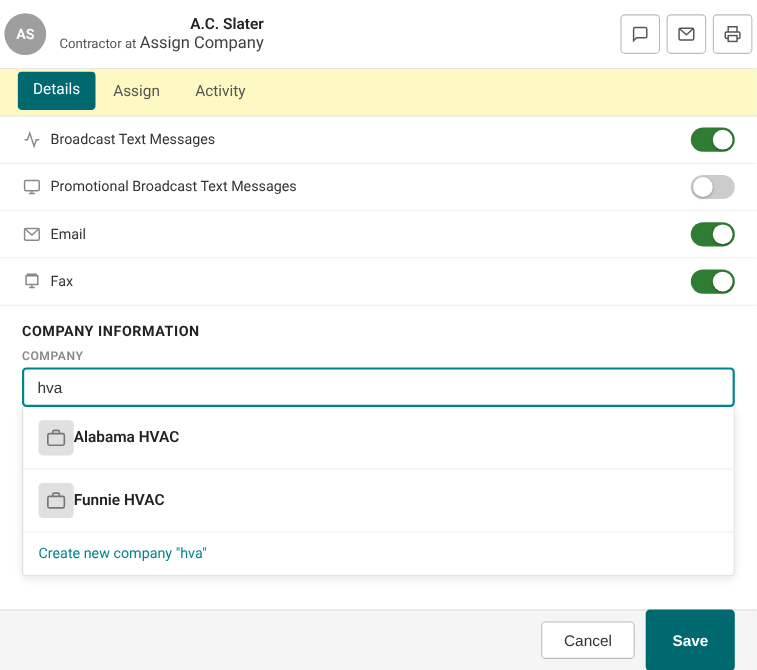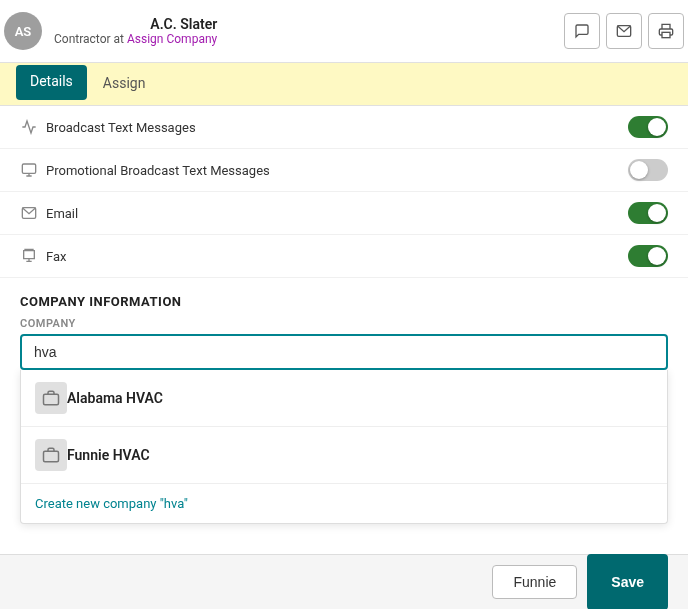--- a/index.html
+++ b/index.html
@@ -43,23 +43,23 @@
     .user-info .name {
       font-weight: 600;
       font-size: 14px;
       color: #222;
     }
     .user-info .role {
       font-size: 12px;
       color: #555;
     }
     .user-info .assign-link {
-      color: #a21caf;
+      color: #404040;
       text-decoration: none;
-      font-size: 12px;
+      font-size: 15px;
     }
     .header-actions {
       display: flex;
       gap: 6px;
     }
     .icon-btn {
       width: 36px;
       height: 36px;
       border: 1.5px solid #bbb;
       border-radius: 4px;
@@ -302,20 +302,21 @@
         <path d="M6 18H4a2 2 0 0 1-2-2v-5a2 2 0 0 1 2-2h16a2 2 0 0 1 2 2v5a2 2 0 0 1-2 2h-2"></path>
         <rect x="6" y="14" width="12" height="8"></rect>
       </svg>
     </button>
   </div>
 </div>
 
 <div class="tabs">
   <div class="tab active">Details</div>
   <div class="tab">Assign</div>
+  <div class="tab">Activity</div>
 </div>
 
 <div class="content">
 
   <div class="toggle-row">
     <div class="toggle-label">
       <span class="icon-small">
         <svg width="16" height="16" viewBox="0 0 24 24" fill="none" stroke="#888" stroke-width="2">
           <path d="M22 12h-4l-3 9L9 3l-3 9H2"></path>
         </svg>
@@ -405,15 +406,15 @@
         </svg>
       </div>
       <span class="company-name">Funnie HVAC</span>
     </div>
     <div class="create-new">Create new company "hva"</div>
   </div>
 
 </div>
 
 <div class="bottom-bar">
-  <button class="btn-cancel">Funnie</button>
+  <button class="btn-cancel">Cancel</button>
   <button class="btn-save">Save</button>
 </div>
 
 </body></html>

